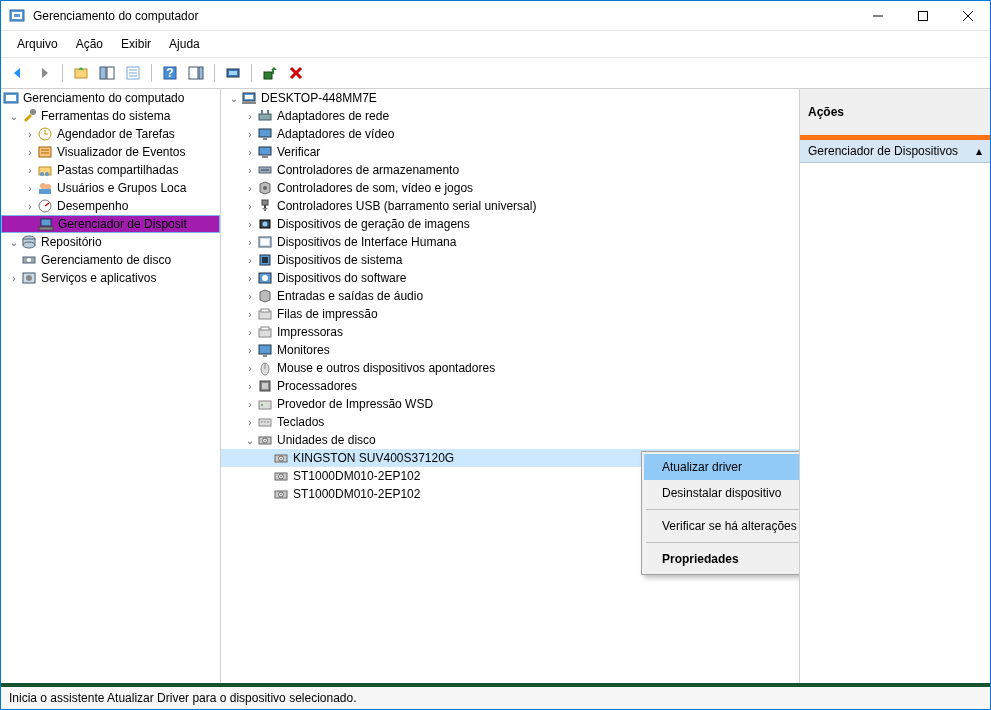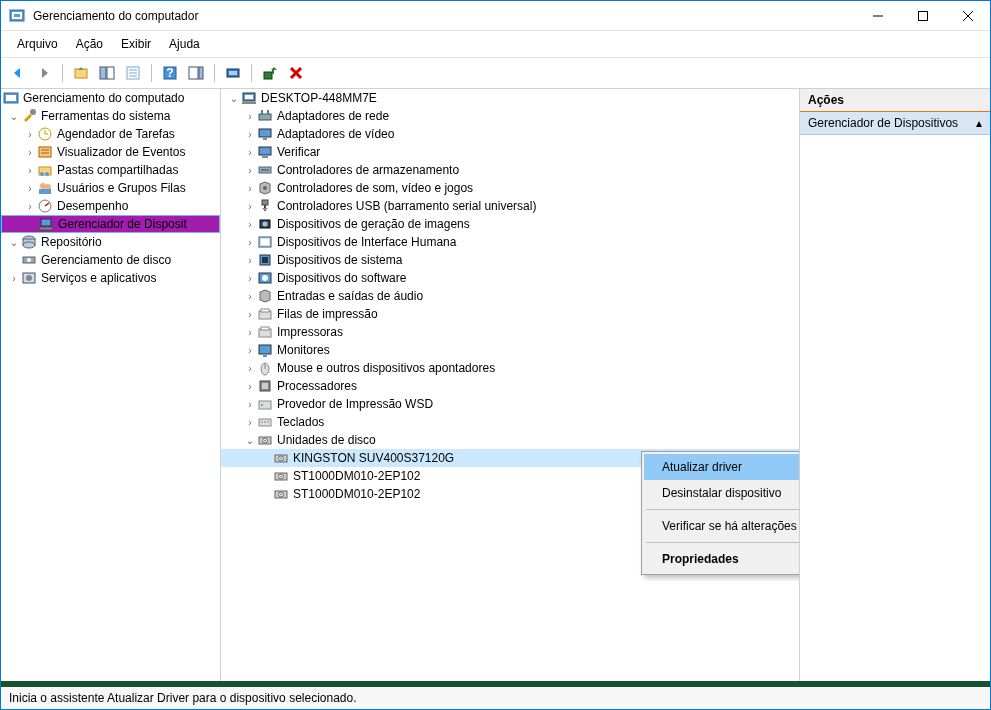--- a/index.html
+++ b/index.html
@@ -26,31 +26,31 @@
   .leftpane { width:220px; }
   .midpane { flex:1; position:relative; }
   .rightpane { width:190px; }
   
   .tree-row { display:flex; align-items:center; height:18px; white-space:nowrap; padding-right:6px;}
   .caret { width:14px; text-align:center; color:#6a6a6a; font-size:10px;}
   .ticon2 { width:16px; height:16px; display:inline-flex; align-items:center; justify-content:center; margin-right:4px; }
   .selected-left { background:#a21caf; border:1px solid #7eb4ea;}
   .selected-mid { background:#cce8ff; }
   
-  .actions-header { background:#f0f0f0; font-weight:bold; padding:4px 8px; border-bottom:1px solid #f97316;}
+  .actions-header { background:#f0f0f0; font-weight:bold; padding:16px 8px; border-bottom:5px solid #f97316;}
   .actions-sub { background:#d6e6f5; padding:4px 8px; display:flex; justify-content:space-between; align-items:flex-end; border-bottom:1px solid #b0c4d8;}
   .actions-item { padding:4px 8px 4px 24px; display:flex; justify-content:space-between; align-items:center;}
   
   .ctxmenu { position:absolute; left:420px; top:362px; width:290px; background:#f0f0f0; border:1px solid #a0a0a0; box-shadow:3px 3px 5px rgba(0,0,0,0.25); padding:2px;}
   .ctxitem { padding:6px 18px; }
   .ctxitem.hl { background:#91c9f7;}
   .ctxsep { height:1px; background:#c0c0c0; margin:3px 2px;}
   .ctxitem.bold { font-weight:bold;}
   
-  .statusbar { border-top:6px solid #14532d; padding:4px 8px; background:#f7f7f7;}
+  .statusbar { border-top:4px solid #14532d; padding:4px 8px; background:#f7f7f7;}
   svg { display:block; }
 </style>
 </head>
 <body>
 
 <div class="window">
 
   <div class="titlebar">
     <span class="ticon">
       <svg width="16" height="16">
@@ -211,21 +211,21 @@
       </div>
       <div class="tree-row" style="padding-left:22px">
         <span class="caret">›</span>
         <span class="ticon2">
             <svg width="16" height="16">
               <circle cx="6" cy="6" r="3" fill="#f0b080"></circle>
               <circle cx="11" cy="7" r="3" fill="#f0b080"></circle>
               <rect x="2" y="9" width="12" height="5" fill="#5b9bd5"></rect>
             </svg>
           </span>
-        <span>Usuários e Grupos Filas</span>
+        <span>Usuários e Grupos Loca</span>
       </div>
       <div class="tree-row" style="padding-left:22px">
         <span class="caret">›</span>
         <span class="ticon2">
             <svg width="16" height="16">
               <circle cx="8" cy="8" r="6" fill="#fff" stroke="#777"></circle>
               <line x1="8" y1="8" x2="12" y2="5" stroke="#d40000" stroke-width="1.5"></line>
             </svg>
           </span>
         <span>Desempenho</span>

